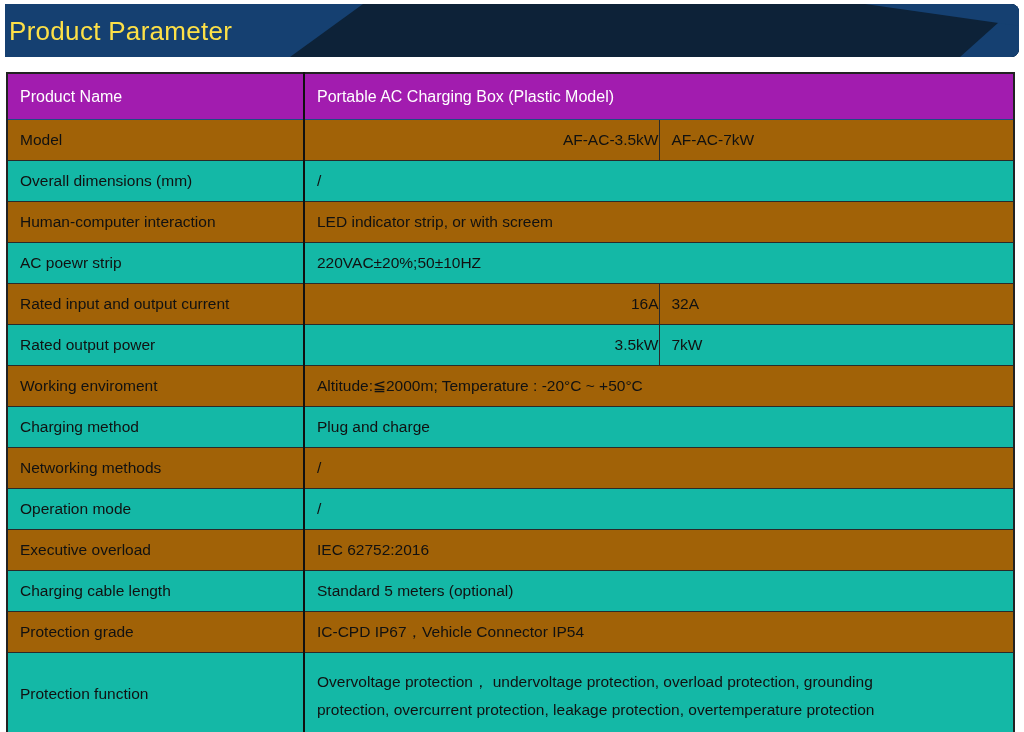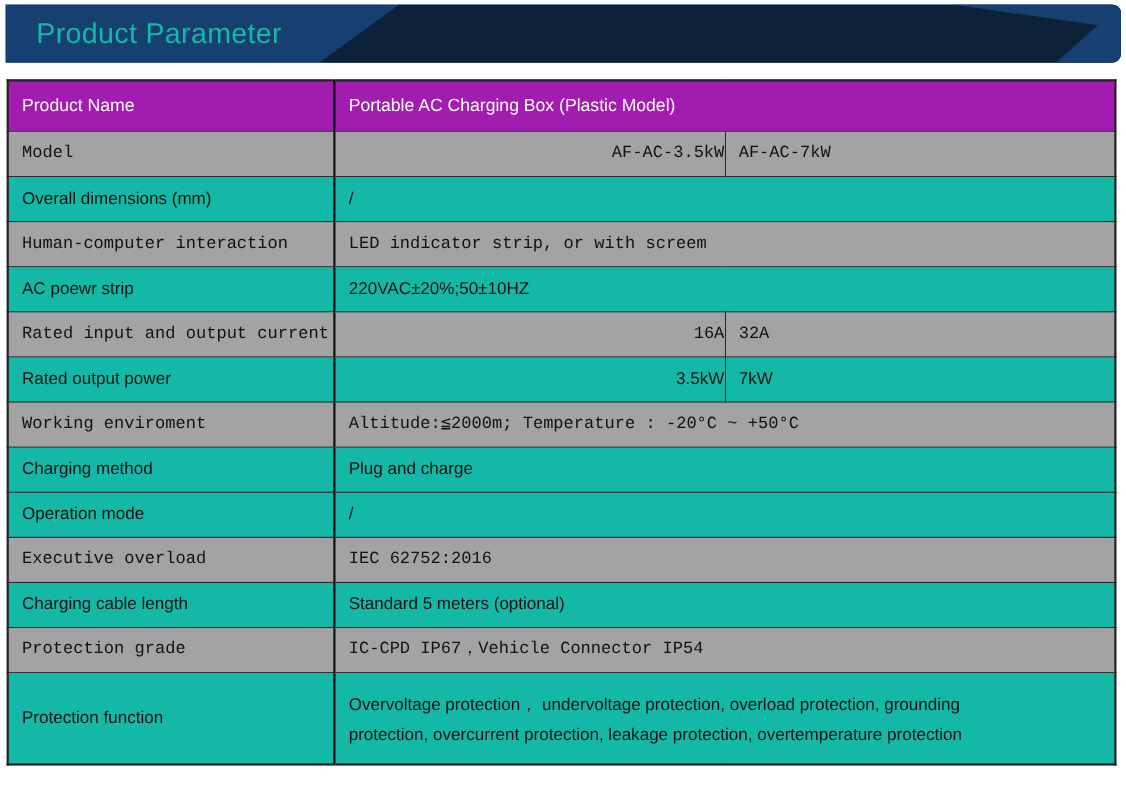--- a/index.html
+++ b/index.html
@@ -27,24 +27,24 @@
     overflow: hidden;
   }
   .banner-shape {
     position: absolute;
     left: 0; top: 0;
     width: 1014px;
     height: 53px;
   }
   .banner-title {
     position: absolute;
-    left: 28px;
+    left: 4px;
     top: 50%;
     transform: translateY(-50%);
-    color: #14b8a6;
+    color: #fde047;
     font-size: 26px;
     font-weight: 400;
     letter-spacing: 0.3px;
     white-space: nowrap;
     z-index: 3;
   }
 
   
   .spec-table {
     position: absolute;
@@ -71,21 +71,21 @@
 
   tr.head td {
     background: #a21caf;
     color: #ffffff;
     height: 45px;
     font-size: 16px;
     border-color: #1b4d84;
   }
   tr.head td.col-label { border-right: 2px solid #101010; }
 
-  tr.alt td { background: #a3a3a3; font-family: Liberation Mono, monospace; }
+  tr.alt td { background: #a16207; }
   tr.plain td { background: #14b8a6; }
 
   td.label-cell { border-right: 2px solid #101010; }
   td.split-left { border-right: 1px solid #2a2a2a; }
 
   tr.tall td { height: 74px; padding-top: 4px; padding-bottom: 4px; }
   .multiline { display: block; }
   .multiline .ln { display: block; margin: 3px 0 9px 0; }
   .multiline .ln:last-child { margin-bottom: 0; }
   .nowrap { white-space: nowrap; }
@@ -147,20 +147,24 @@
     <tr class="alt">
       <td class="col-label label-cell">Working enviroment</td>
       <td colspan="2" class="nowrap">Altitude:≦2000m; Temperature : -20°C ~ +50°C</td>
     </tr>
 
     <tr class="plain">
       <td class="col-label label-cell">Charging method</td>
       <td colspan="2">Plug and charge</td>
     </tr>
 
+    <tr class="alt">
+      <td class="col-label label-cell">Networking methods</td>
+      <td colspan="2">/</td>
+    </tr>
 
     <tr class="plain">
       <td class="col-label label-cell">Operation mode</td>
       <td colspan="2">/</td>
     </tr>
 
     <tr class="alt">
       <td class="col-label label-cell">Executive overload</td>
       <td colspan="2">IEC 62752:2016</td>
     </tr>

